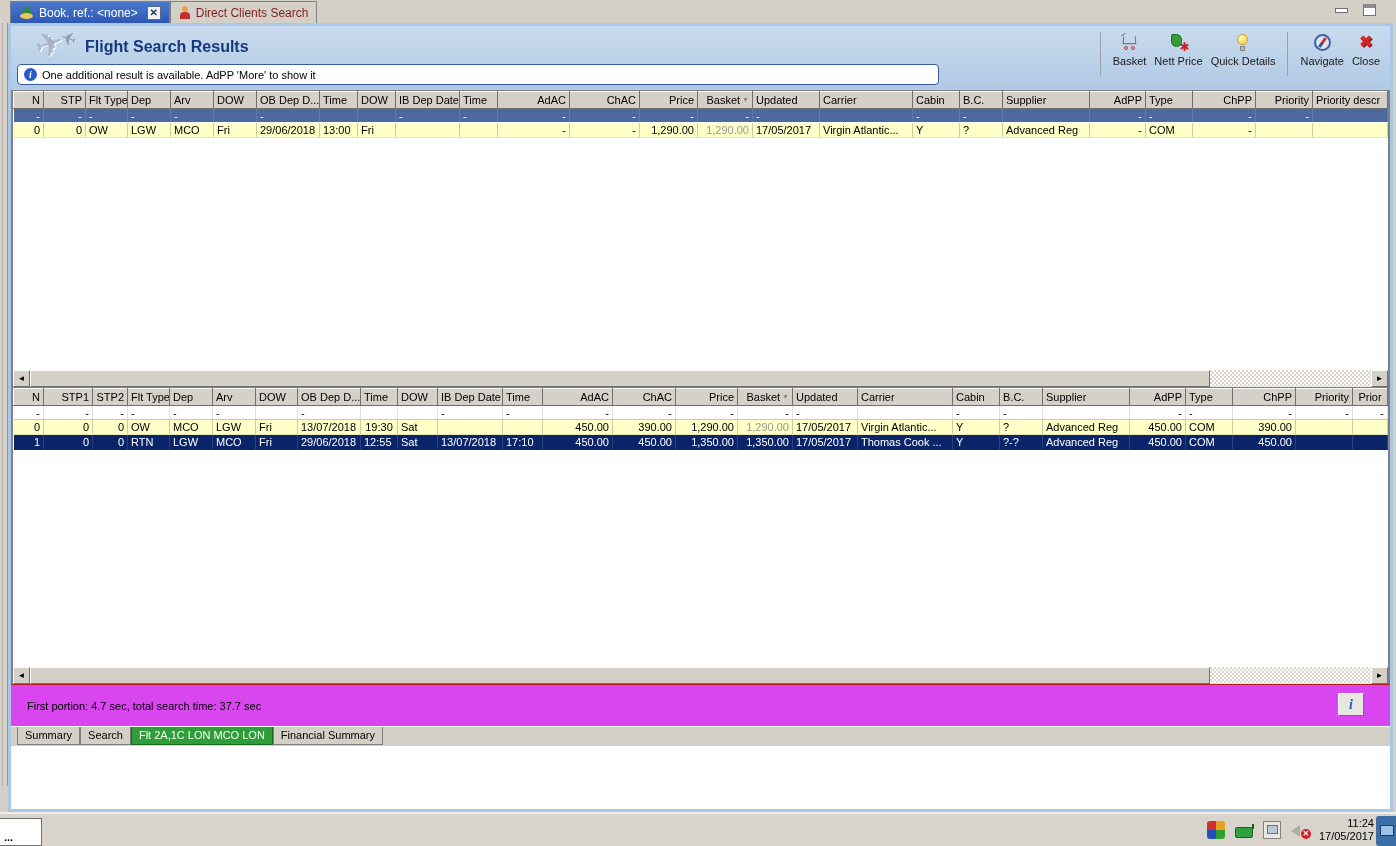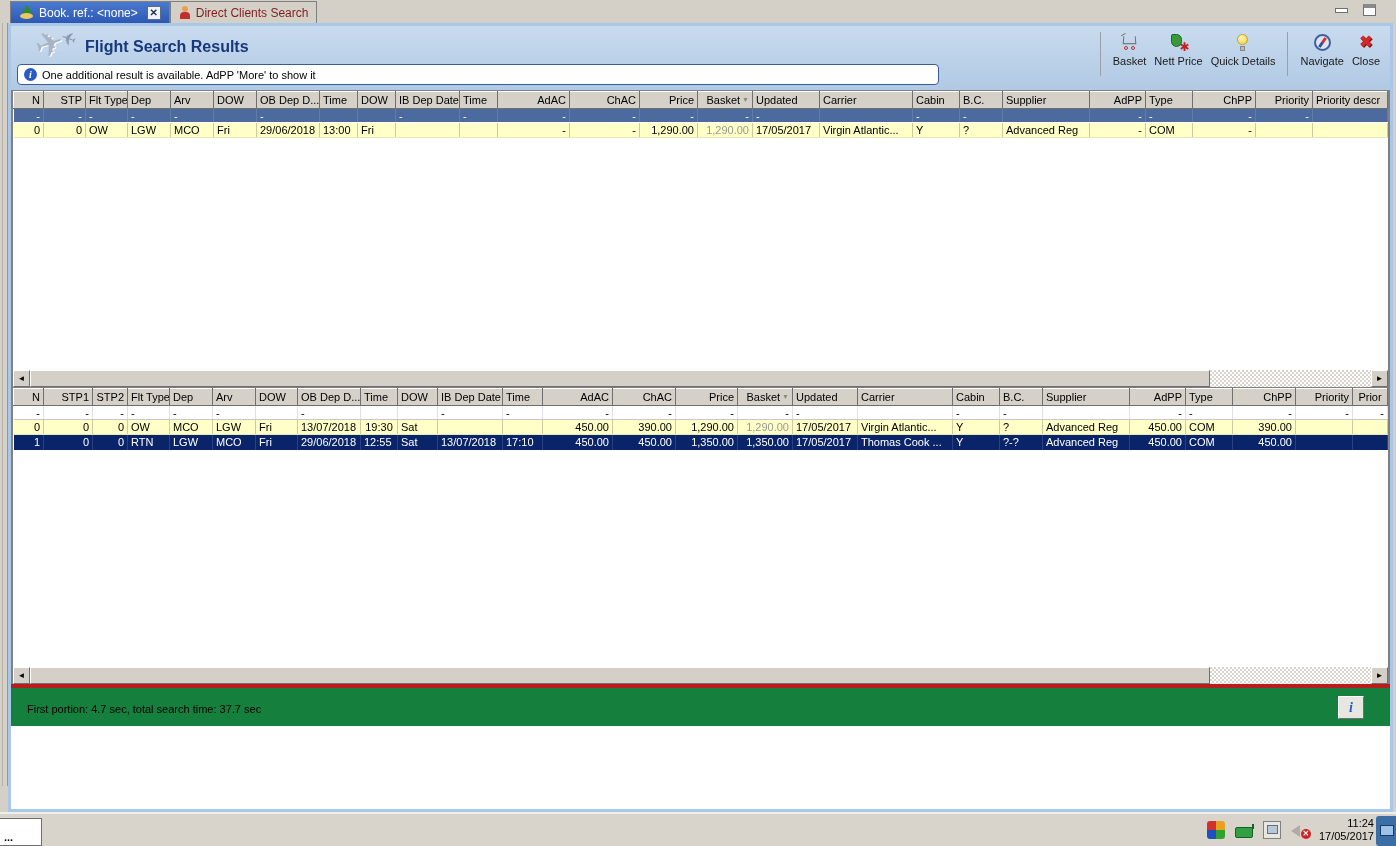--- a/index.html
+++ b/index.html
@@ -79,21 +79,21 @@
   tr.row-selected td { background:#0a246a; color:#fff; border-right:1px solid #2a4080; }
   tr td.muted { color:#9a9a94; }
 
   
   .hscroll { flex:0 0 17px; display:flex; border-left:2px solid #808080; border-right:2px solid #808080; background:#ecebe5; }
   .sb-btn { width:17px; height:17px; background:#d4d0c8; border:1px solid; border-color:#fff #6f6f6f #6f6f6f #fff; font-size:8px; line-height:15px; text-align:center; color:#000; flex:0 0 auto; }
   .sb-track { flex:1 1 auto; background:repeating-conic-gradient(#ffffff 0% 25%, #d8d4cc 0% 50%) 0 0 / 4px 4px; position:relative; }
   .sb-thumb { position:absolute; left:0; top:0; height:100%; width:88%; background:#d4d0c8; border:1px solid; border-color:#fff #6f6f6f #6f6f6f #fff; }
 
   
-  .footer-area { flex:0 0 42px; background:#15803d; border-top:4px solid #b91c1c; position:relative; }
+  .footer-area { flex:0 0 42px; background:#d946ef; border-top:1px solid #b91c1c; position:relative; }
   .timing { position:absolute; left:16px; top:15px; font-size:11px; }
   .info-btn { position:absolute; right:26px; top:8px; width:26px; height:23px; background:#e8e6e0; border:1px solid; border-color:#fff #6f6f6f #6f6f6f #fff; color:#2060c8; font-weight:bold; font-style:italic; font-family:"Liberation Serif",serif; font-size:14px; text-align:center; line-height:21px; }
 
   .bottom-tabs { flex:0 0 20px; background:#d4d0c8; border-top:1px solid #fff; display:flex; align-items:flex-start; padding-left:6px; }
   .btab { height:18px; padding:2px 7px 0 7px; border:1px solid #7f7f7f; border-top:none; font-size:11px; background:#d4d0c8; white-space:nowrap; }
   .btab.activegreen { background:#2f9e38; color:#fff; border-color:#1a6a20; }
 
   
   .statusbar { flex:0 0 26px; background:#d4d0c8; border-top:1px solid #9a9690; position:relative; display:flex; align-items:center; justify-content:center; gap:22px; font-size:11px; }
   .status-right { position:absolute; right:30px; top:6px; }
@@ -491,20 +491,26 @@
           <div class="sb-thumb"></div>
         </div>
       <div class="sb-btn">►</div>
     </div>
 
     <div class="footer-area">
       <div class="timing">First portion: 4.7 sec, total search time: 37.7 sec</div>
       <div class="info-btn">i</div>
     </div>
 
+    <div class="bottom-tabs">
+      <div class="btab">Summary</div>
+      <div class="btab">Search</div>
+      <div class="btab activegreen">Flt 2A,1C LON MCO LON</div>
+      <div class="btab">Financial Summary</div>
+    </div>
   </div>
 
 
   <div class="taskbar">
     <div class="task-btn">...</div>
     <div class="tray">
       <div class="tray-ic avg-ic"></div>
       <div class="tray-ic nic-ic"></div>
       <div class="tray-ic hw-ic"></div>
       <div class="tray-ic spk-ic">

